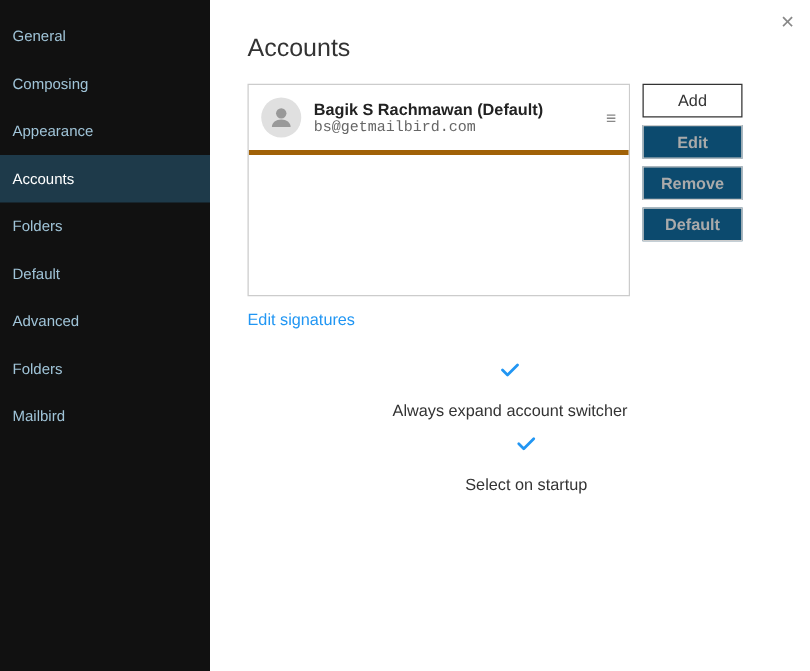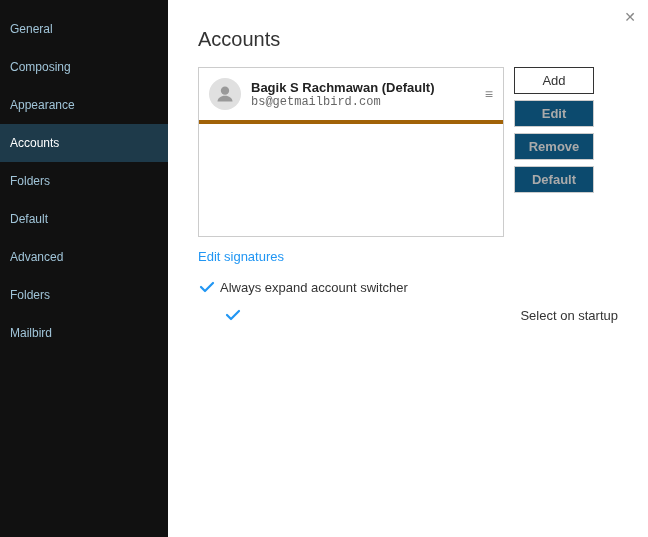--- a/index.html
+++ b/index.html
@@ -151,37 +151,38 @@
 
     .btn:disabled {
       color: #aaa;
       cursor: default;
     }
 
     .edit-signatures-link {
       font-size: 13px;
       color: #2196F3;
       cursor: pointer;
-      margin-bottom: 14px;
+      margin-bottom: 24px;
       display: inline-block;
     }
 
     .checkboxes-section {
       display: flex;
       flex-direction: column;
       gap: 10px;
     }
 
     .checkbox-row {
       display: flex;
       align-items: center;
-      gap: 4px;
+      gap: 16px;
       font-size: 13px;
       color: #333;
       cursor: pointer;
+      flex-direction: column;
     }
 
     .checkbox-row .check-icon {
       width: 18px;
       height: 18px;
       display: flex;
       align-items: center;
       justify-content: center;
       flex-shrink: 0;
     }

